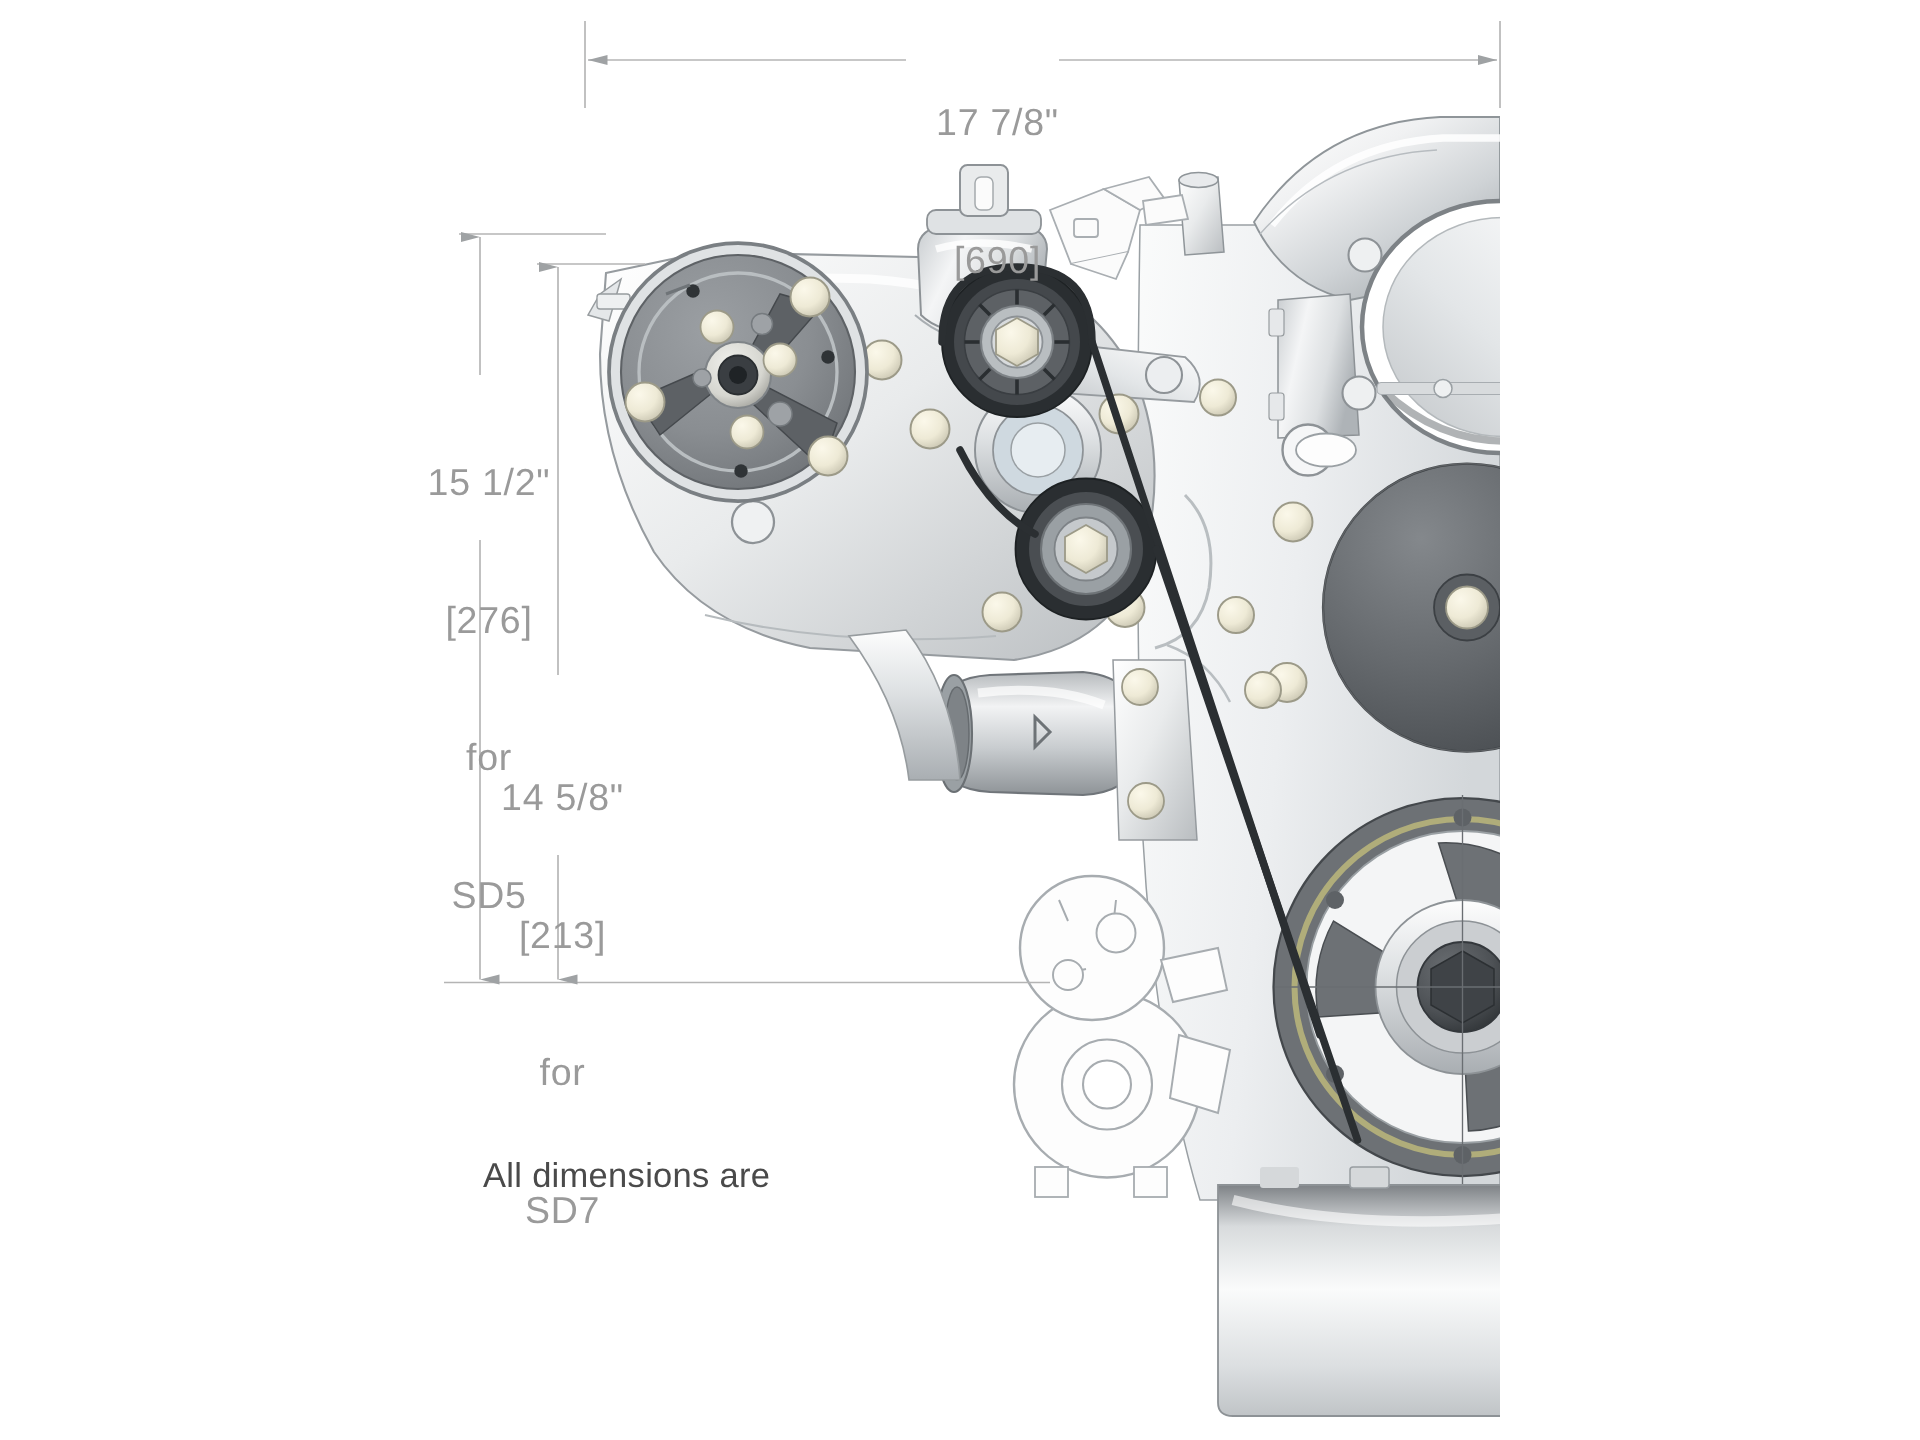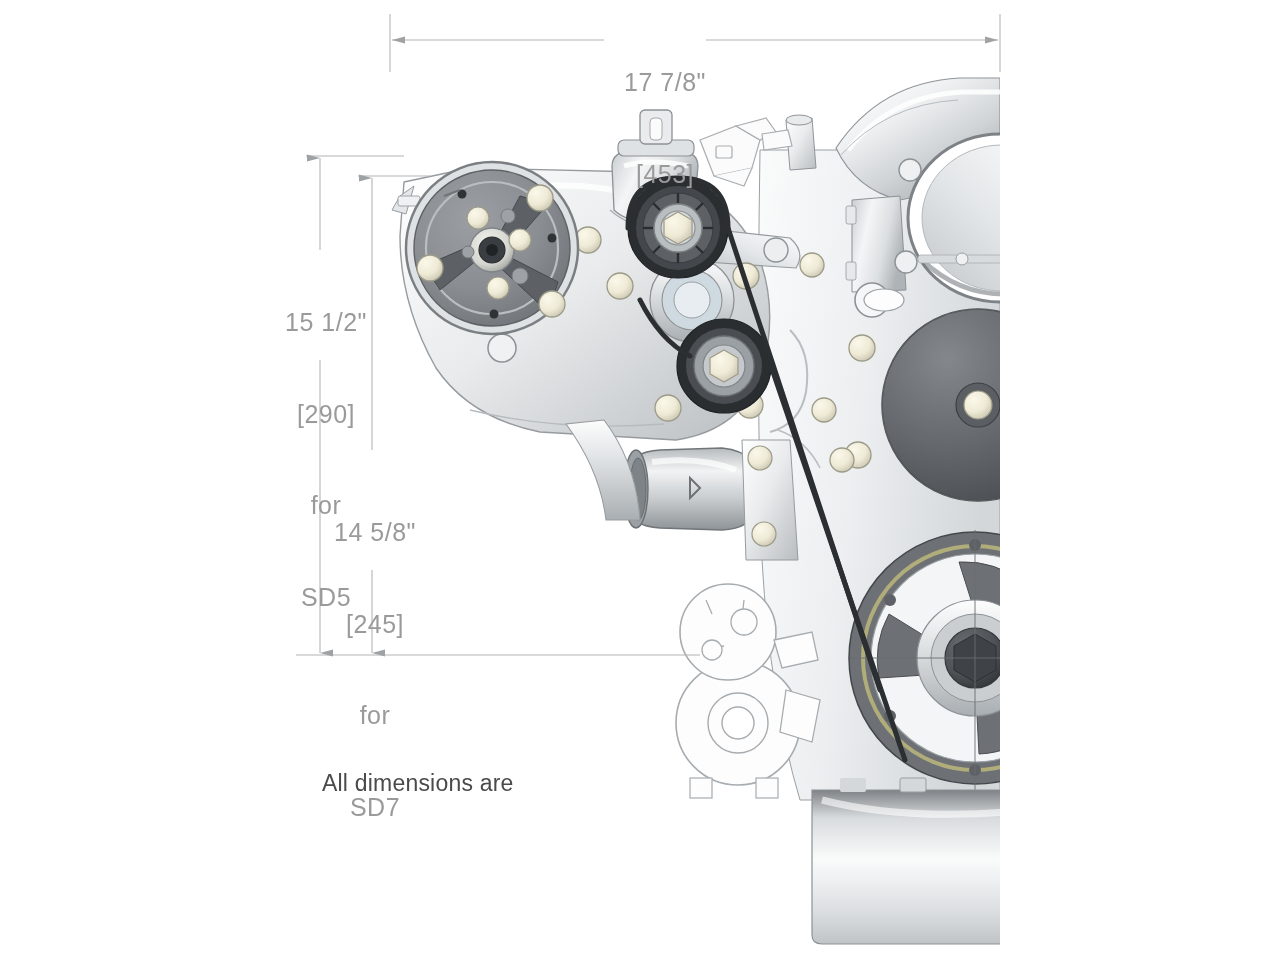--- a/index.html
+++ b/index.html
@@ -377,33 +377,33 @@
       <g>
         <line x1="358" y1="176" x2="430" y2="176"></line>
         <line x1="372" y1="178" x2="372" y2="450" marker-start="url(#arrU)"></line>
         <line x1="372" y1="570" x2="372" y2="653" marker-end="url(#arrD)"></line>
       </g>
     </g>
   </svg>
 
   <div class="dimtext dim-top" style="left:565px; top:6px; width:200px;">
     <div>17 7/8"</div>
-    <div>[453]</div>
+    <div>[690]</div>
   </div>
 
   <div class="dimtext dim-left" style="left:256px; top:246px; width:140px;">
     <div>15 1/2"</div>
-    <div>[290]</div>
+    <div>[276]</div>
     <div>for</div>
     <div>SD5</div>
   </div>
 
   <div class="dimtext dim-left" style="left:305px; top:456px; width:140px;">
     <div>14 5/8"</div>
-    <div>[245]</div>
+    <div>[213]</div>
     <div>for</div>
     <div>SD7</div>
   </div>
 
   <div class="note" style="left:322px; top:710px;">
     <div>All dimensions are</div>
   </div>
 
 </div>
 

